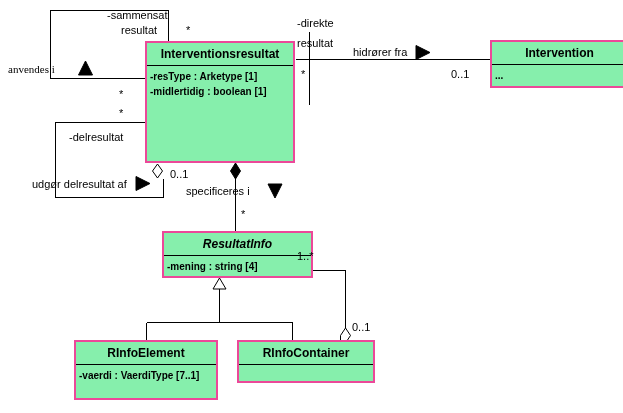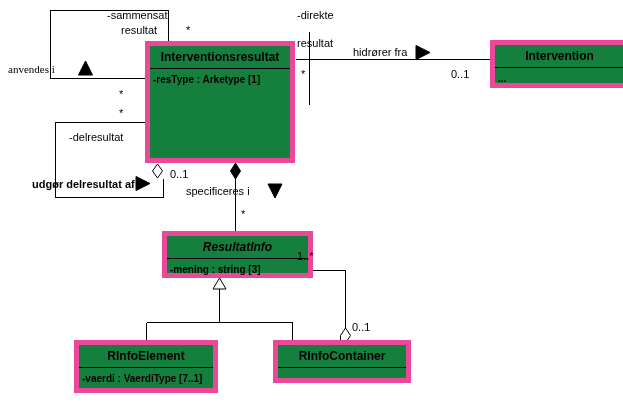--- a/index.html
+++ b/index.html
@@ -17,22 +17,22 @@
   }
   #diagram-svg {
     position: absolute;
     left: 0;
     top: 0;
     width: 623px;
     height: 413px;
   }
   .uml-class {
     position: absolute;
-    background: #15803d;
-    border: 5px solid #ec4899;
+    background: #86efac;
+    border: 2px solid #ec4899;
     box-sizing: border-box;
   }
   .uml-class-name {
     text-align: center;
     font-size: 12px;
     font-weight: bold;
     color: #000000;
     padding: 4px 4px 4px 4px;
     line-height: 14px;
     white-space: nowrap;
@@ -128,71 +128,72 @@
       <polygon class="hollow" points="345.5,328 350.5,335.5 345.5,343 340.5,343 340.5,335.5"></polygon>
       <path class="ln" d="M 345.5 343.5 L 345.5 340.5"></path>
     </g>
   </svg>
 
   <div class="uml-class" style="left:145px; top:41px; width:150px; height:122px;">
     <div class="uml-class-name">Interventionsresultat</div>
     <div class="uml-divider"></div>
     <div class="uml-attrs">
       <div class="uml-attr">-resType : Arketype [1]</div>
+      <div class="uml-attr">-midlertidig : boolean [1]</div>
     </div>
   </div>
 
   <div class="uml-class" style="left:490px; top:40px; width:139px; height:48px;">
     <div class="uml-class-name">Intervention</div>
     <div class="uml-divider"></div>
     <div class="uml-attrs">
       <div class="uml-attr">...</div>
     </div>
   </div>
 
   <div class="uml-class" style="left:162px; top:231px; width:151px; height:47px;">
     <div class="uml-class-name abstract">ResultatInfo</div>
     <div class="uml-divider"></div>
     <div class="uml-attrs">
-      <div class="uml-attr">-mening : string [3]</div>
-    </div>
-  </div>
-
-  <div class="uml-class" style="left:74px; top:340px; width:144px; height:53px;">
+      <div class="uml-attr">-mening : string [4]</div>
+    </div>
+  </div>
+
+  <div class="uml-class" style="left:74px; top:340px; width:144px; height:60px;">
     <div class="uml-class-name">RInfoElement</div>
     <div class="uml-divider"></div>
     <div class="uml-attrs">
       <div class="uml-attr">-vaerdi : VaerdiType [7..1]</div>
     </div>
   </div>
 
-  <div class="uml-class" style="left:237px; top:340px; width:138px; height:43px;margin-left:36px;">
+  <div class="uml-class" style="left:237px; top:340px; width:138px; height:43px;">
     <div class="uml-class-name">RInfoContainer</div>
     <div class="uml-divider"></div>
     <div class="uml-attrs empty">
       <div class="uml-attr"></div>
     </div>
   </div>
 
   <div class="label" style="left:107px; top:8px;">-sammensat</div>
   <div class="label" style="left:121px; top:23px;">resultat</div>
   <div class="label" style="left:186px; top:23px;">*</div>
 
   <div class="label" style="left:8px; top:62px;font-family:Liberation Serif, serif;">anvendes i</div>
 
   <div class="label" style="left:119px; top:87px;">*</div>
   <div class="label" style="left:119px; top:106px;">*</div>
 
   <div class="label" style="left:69px; top:130px;">-delresultat</div>
 
-  <div class="label" style="left:32px; top:177px;font-weight:bold;">udgør delresultat af</div>
+  <div class="label" style="left:32px; top:177px;">udgør delresultat af</div>
 
   <div class="label" style="left:170px; top:167px;">0..1</div>
 
-  <div class="label" style="left:297px; top:8px;">-direkte</div>
+  <div class="label" style="left:297px; top:16px;">-direkte</div>
   <div class="label" style="left:297px; top:36px;">resultat</div>
   <div class="label" style="left:301px; top:67px;">*</div>
 
   <div class="label" style="left:353px; top:45px;">hidrører fra</div>
 
   <div class="label" style="left:451px; top:67px;">0..1</div>
 
   <div class="label" style="left:186px; top:184px;">specificeres i</div>
   <div class="label" style="left:241px; top:207px;">*</div>
 

